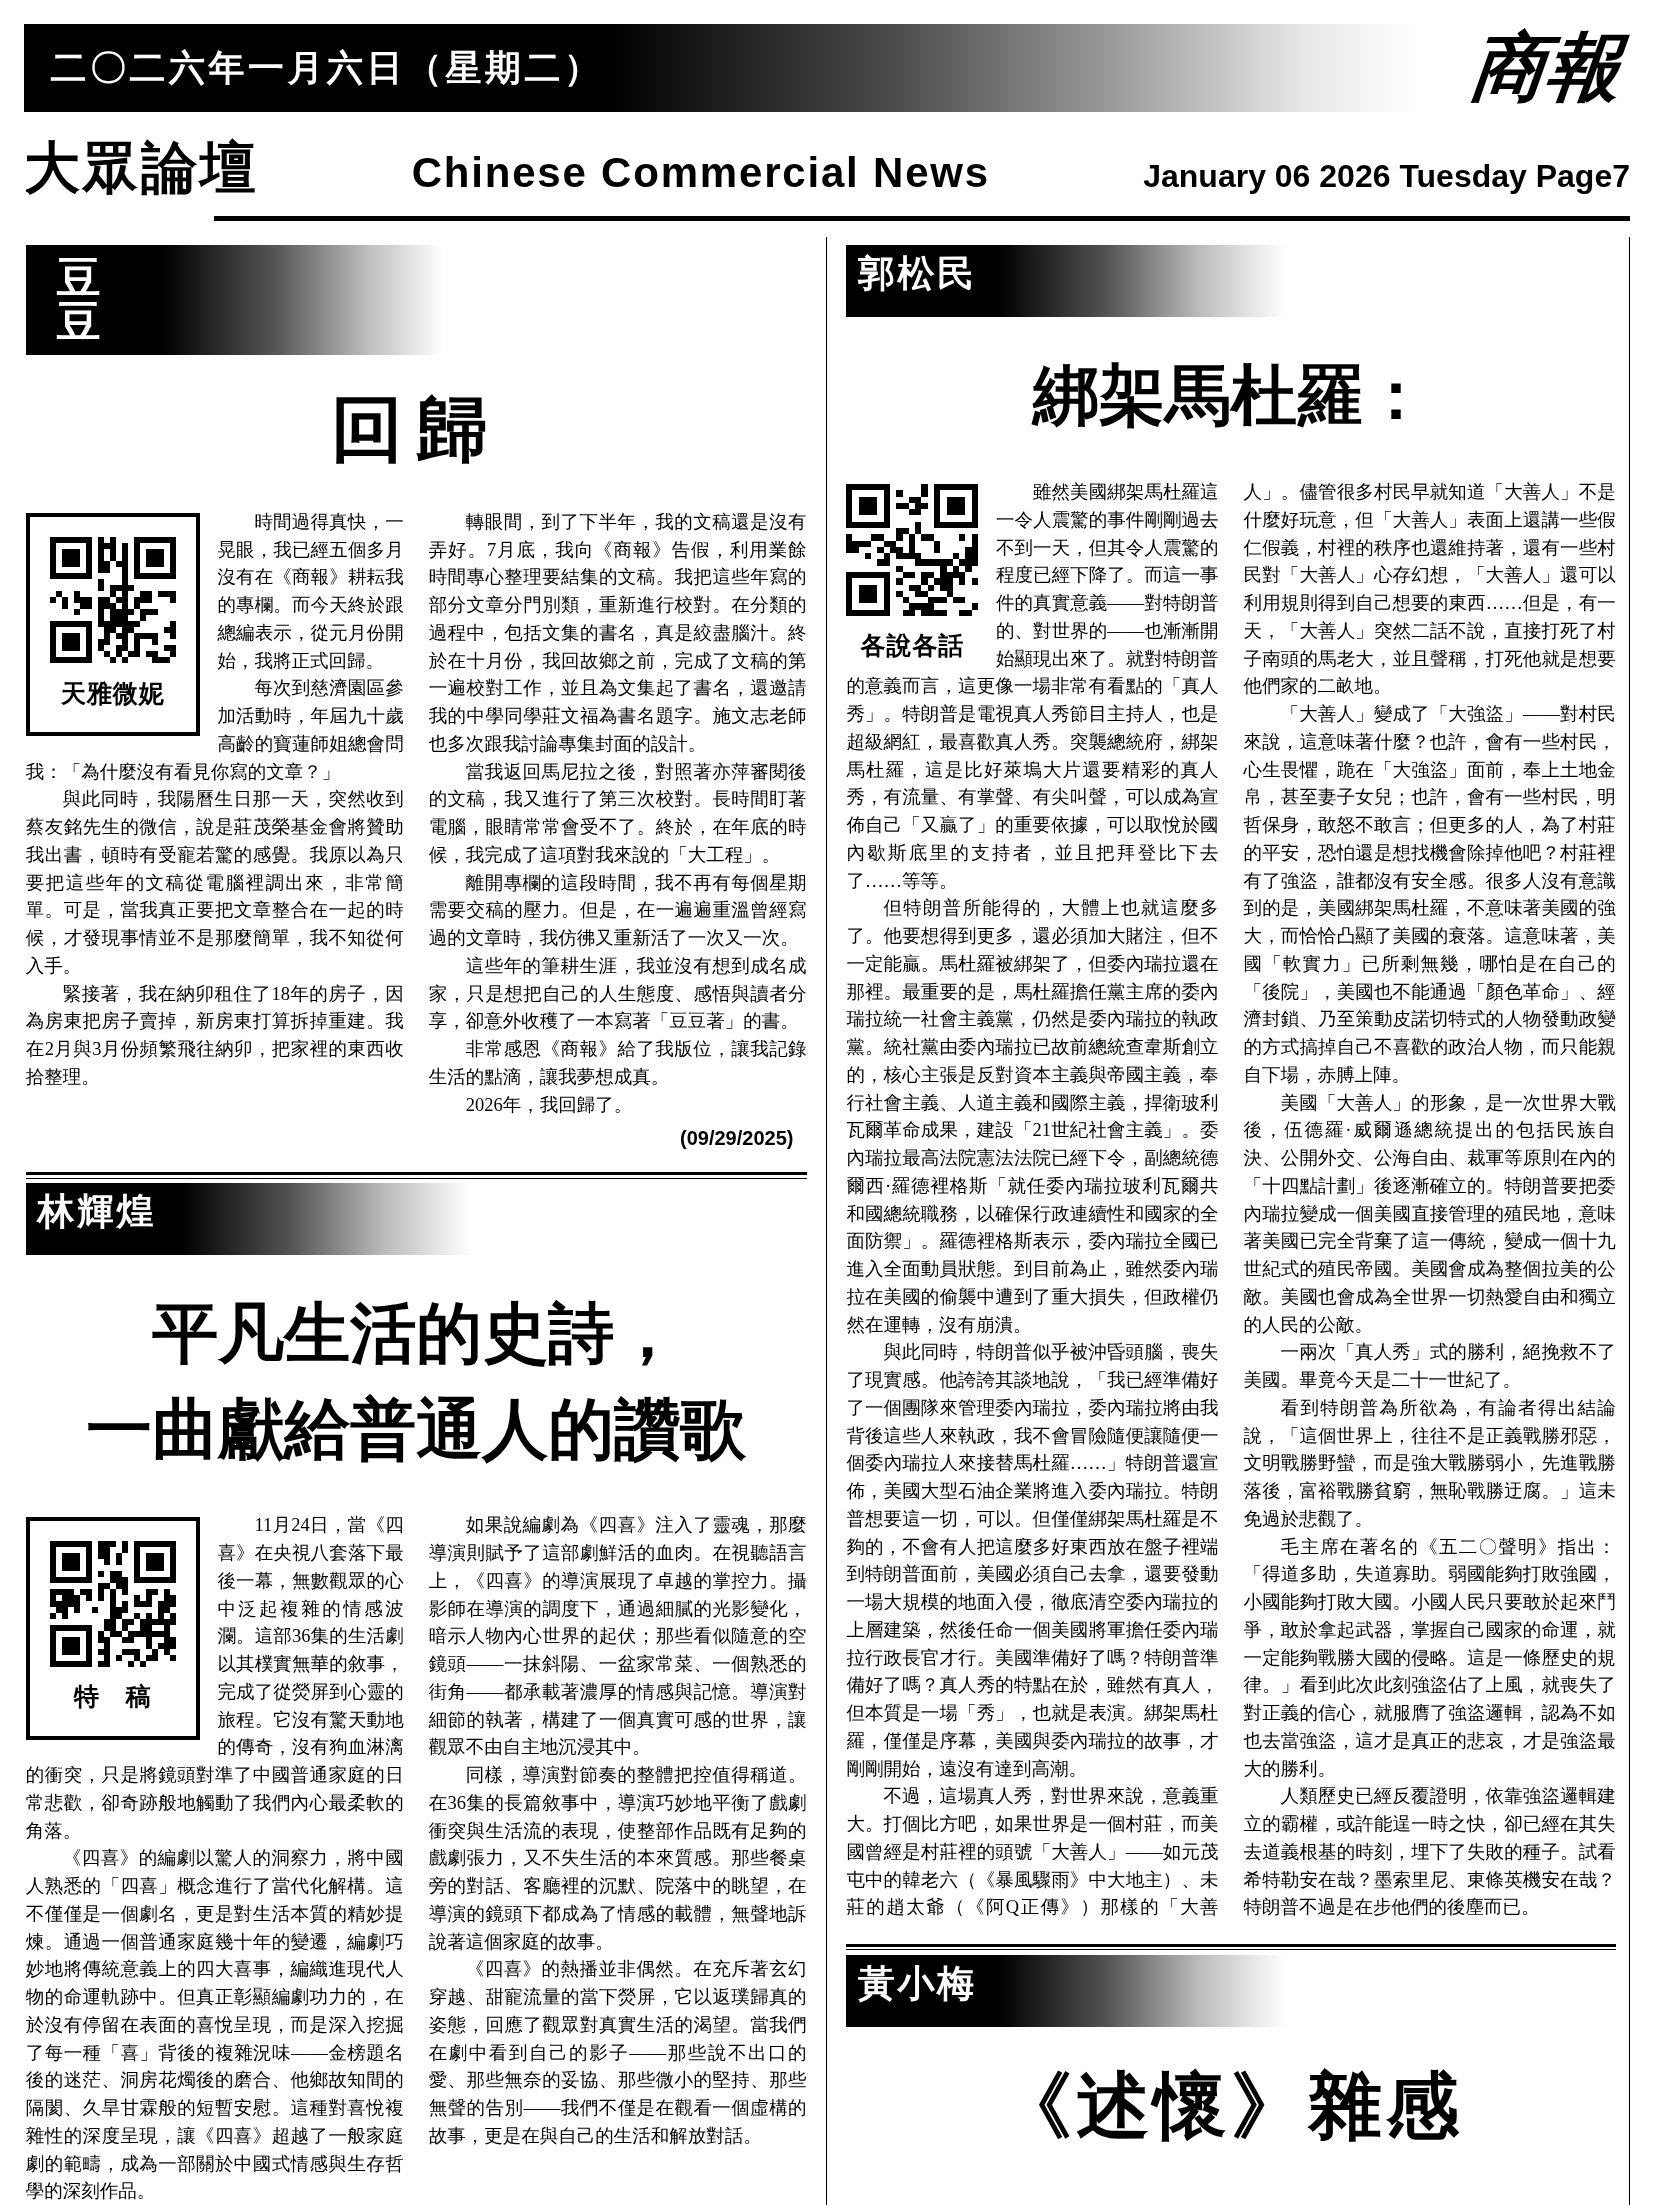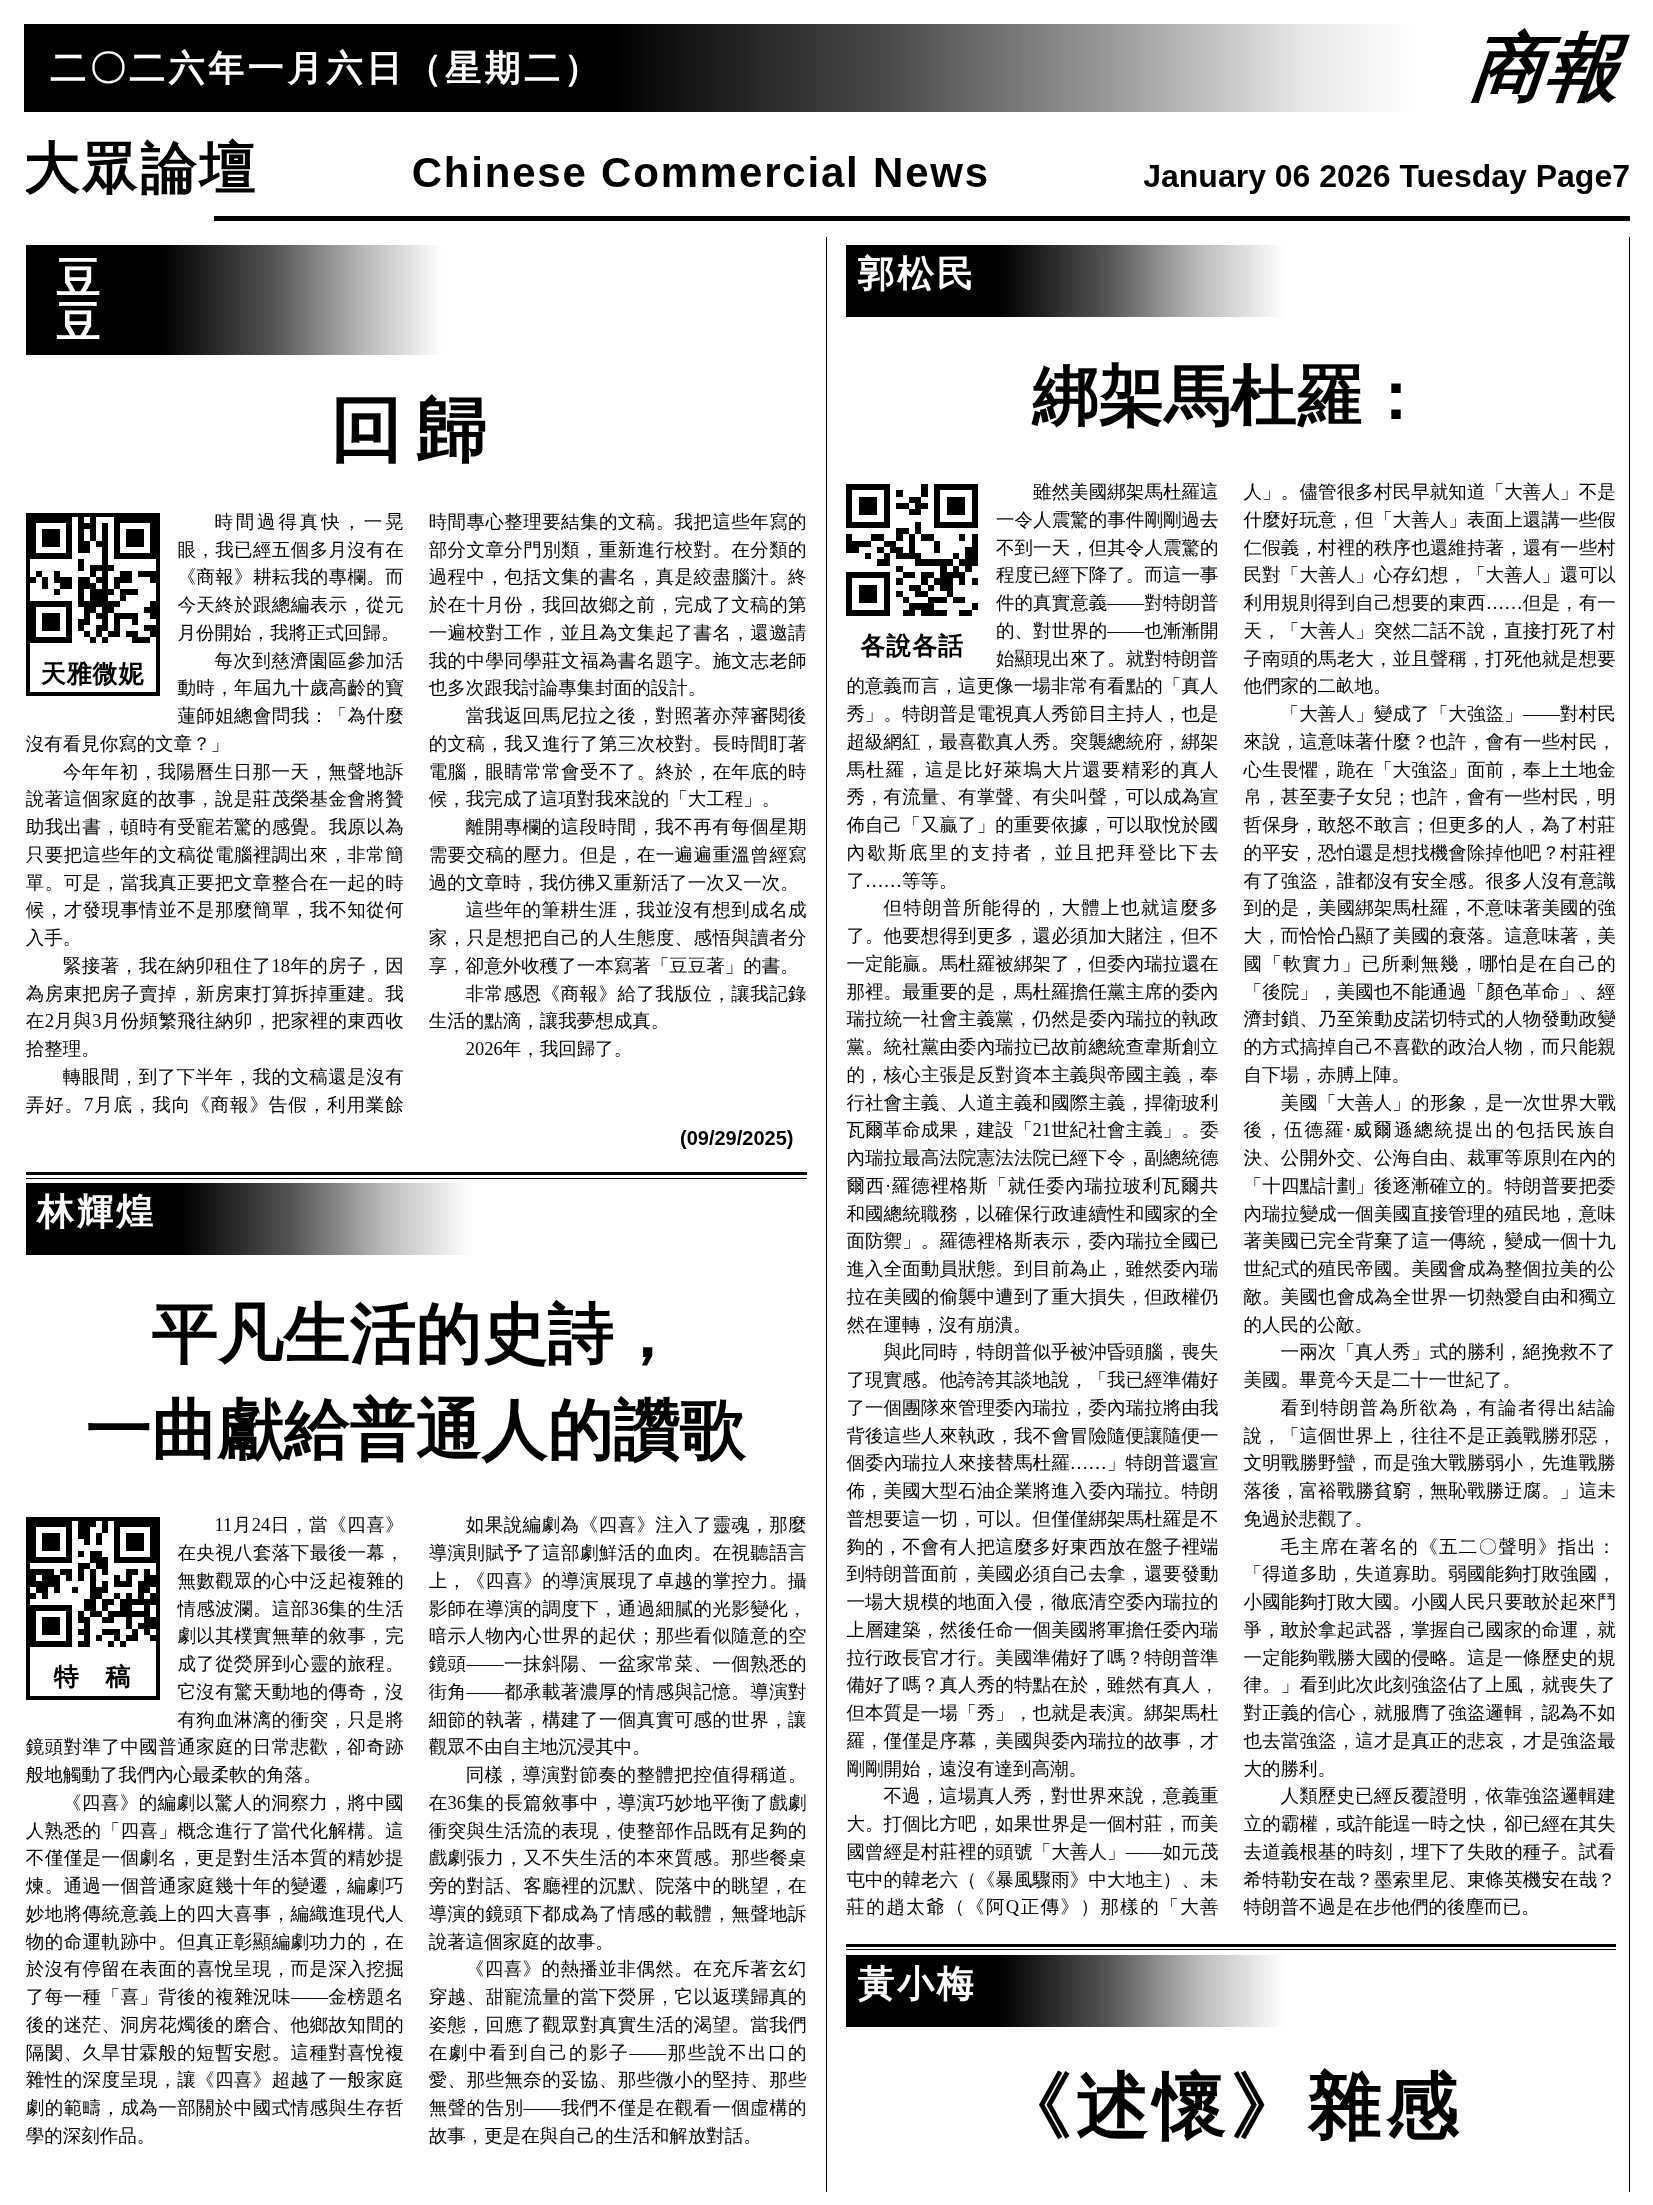--- a/index.html
+++ b/index.html
@@ -38,21 +38,21 @@
   .arttitle{text-align:center;font-weight:900;font-family:"Liberation Sans","DejaVu Sans",sans-serif;}
   .t1{font-size:72px;letter-spacing:13.2px;margin:26.5px 0 31px 0;}
   .t2{font-size:66px;line-height:1.45;margin:31px 0 35px 0;}
   .t4{font-size:73px;letter-spacing:4.4px;margin:31px 0 35px 0;}
 
   .cols{column-count:2;column-gap:25px;font-size:18.5px;line-height:1.5;text-align:justify;}
   .cols p{margin:0;text-indent:2em;}
   .signoff{text-align:right;font-size:20px;font-weight:bold;margin:8px 13.2px 0 0;font-family:"Liberation Sans",sans-serif;}
 
   .qrbox{float:left;width:132px;margin:4.4px 17.6px 8px 0;}
-  .qrbox.bordered{border:4.4px solid #000;padding:0;width:126px;background:#fff;}
+  .qrbox.bordered{border:4.4px solid #000;padding:20px;width:126px;background:#fff;}
   .qr{width:100%;aspect-ratio:1/1;}
   .qrcap{font-size:25px;font-weight:bold;text-align:center;letter-spacing:0.9px;margin-top:2.6px;
          font-family:"Liberation Sans",sans-serif;text-indent:0 !important;}
 
   .divider{height:2.2px;border-top:3.5px solid #000;border-bottom:0.9px solid #000;margin:22px 0 4.4px 0;}
 </style>
 </head>
 <body>
 
 <div class="page">
@@ -211,21 +211,21 @@
                   <rect x="15" y="1" width="5" height="5" fill="#fff"></rect>
                   <rect x="16" y="2" width="3" height="3" fill="#000"></rect>
                   <rect x="0" y="14" width="7" height="7" fill="#000"></rect>
                   <rect x="1" y="15" width="5" height="5" fill="#fff"></rect>
                   <rect x="2" y="16" width="3" height="3" fill="#000"></rect>
                 </svg></div>
             <div class="qrcap">天雅微妮</div>
           </div>
         <p>時間過得真快，一晃眼，我已經五個多月沒有在《商報》耕耘我的專欄。而今天終於跟總編表示，從元月份開始，我將正式回歸。</p>
             <p>每次到慈濟園區參加活動時，年屆九十歲高齡的寶蓮師姐總會問我：「為什麼沒有看見你寫的文章？」</p>
-            <p>今年年初，我陽曆生日那一天，無聲地訴說著這個家庭的故事，說是莊茂榮基金會將贊助我出書，頓時有受寵若驚的感覺。我原以為只要把這些年的文稿從電腦裡調出來，非常簡單。可是，當我真正要把文章整合在一起的時候，才發現事情並不是那麼簡單，我不知從何入手。</p>
+            <p>與此同時，我陽曆生日那一天，突然收到蔡友銘先生的微信，說是莊茂榮基金會將贊助我出書，頓時有受寵若驚的感覺。我原以為只要把這些年的文稿從電腦裡調出來，非常簡單。可是，當我真正要把文章整合在一起的時候，才發現事情並不是那麼簡單，我不知從何入手。</p>
             <p>緊接著，我在納卯租住了18年的房子，因為房東把房子賣掉，新房東打算拆掉重建。我在2月與3月份頻繁飛往納卯，把家裡的東西收拾整理。</p>
             <p>轉眼間，到了下半年，我的文稿還是沒有弄好。7月底，我向《商報》告假，利用業餘時間專心整理要結集的文稿。我把這些年寫的部分文章分門別類，重新進行校對。在分類的過程中，包括文集的書名，真是絞盡腦汁。終於在十月份，我回故鄉之前，完成了文稿的第一遍校對工作，並且為文集起了書名，還邀請我的中學同學莊文福為書名題字。施文志老師也多次跟我討論專集封面的設計。</p>
             <p>當我返回馬尼拉之後，對照著亦萍審閱後的文稿，我又進行了第三次校對。長時間盯著電腦，眼睛常常會受不了。終於，在年底的時候，我完成了這項對我來說的「大工程」。</p>
             <p>離開專欄的這段時間，我不再有每個星期需要交稿的壓力。但是，在一遍遍重溫曾經寫過的文章時，我仿彿又重新活了一次又一次。</p>
             <p>這些年的筆耕生涯，我並沒有想到成名成家，只是想把自己的人生態度、感悟與讀者分享，卻意外收穫了一本寫著「豆豆著」的書。</p>
             <p>非常感恩《商報》給了我版位，讓我記錄生活的點滴，讓我夢想成真。</p>
             <p>2026年，我回歸了。</p>
           </div>
         <p class="signoff">(09/29/2025)</p>
       </article>

